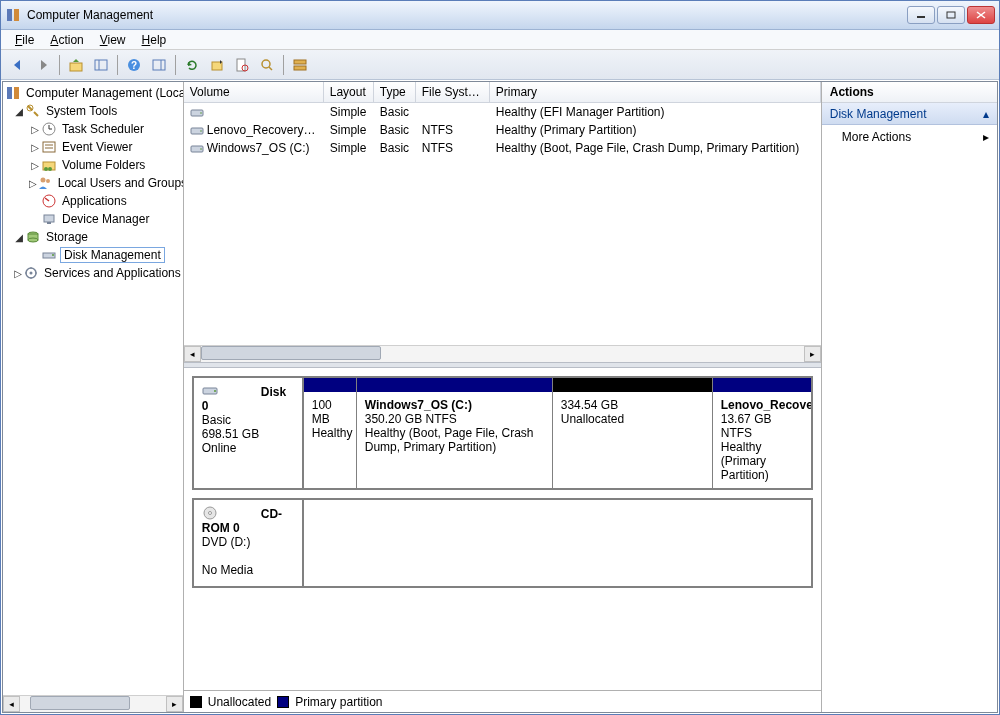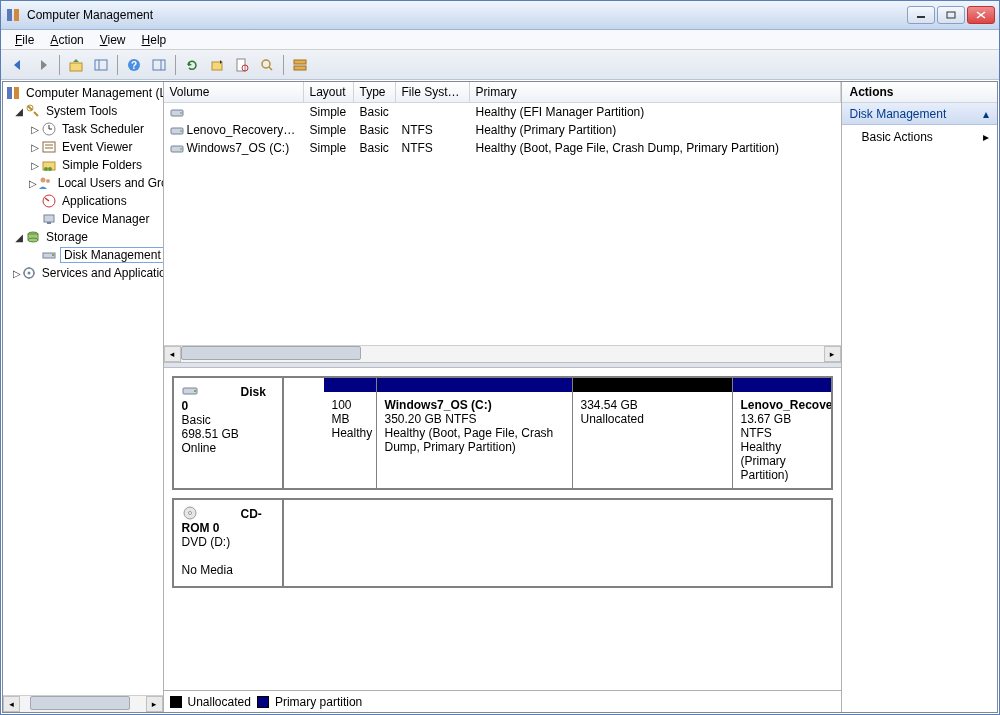--- a/index.html
+++ b/index.html
@@ -39,21 +39,21 @@
 .hscroll-left{width:17px;height:16px;border:1px solid #c0c0c0;background:#eaeaea;display:flex;align-items:center;justify-content:center;font-size:9px;}
 .hscroll-track{flex:1;height:16px;background:#f4f4f4;position:relative;}
 .hscroll-thumb{position:absolute;left:0;top:0;height:14px;width:180px;background:#d0d6df;border:1px solid #a0a8b4;border-radius:2px;}
 .hscroll-right{width:17px;height:16px;border:1px solid #c0c0c0;background:#eaeaea;display:flex;align-items:center;justify-content:center;font-size:9px;}
 .splitter { height:6px; background:#e0e4ea; border-top:1px solid #b8bdc6; border-bottom:1px solid #b8bdc6; cursor:ns-resize;}
 .disks { flex:1; overflow:auto; background:#fff;}
 .diskrow { display:flex; border:2px solid #808080; margin:8px; min-height:90px;}
 .diskhdr { width:110px; padding:6px 8px; border-right:2px solid #808080; background:#fff;}
 .diskhdr b { font-weight:bold;margin-left:41px;}
 .dhicon { width:16px; height:14px; display:inline-block; margin-right:2px; vertical-align:-2px;}
-.parts { flex:1; display:flex;padding-left:40px;}
+.parts { flex:1; display:flex;}
 .part { border-left:1px solid #808080; display:flex; flex-direction:column;}
 .part:first-child { border-left:none;}
 .partbar { height:14px; background:#000080;}
 .partbar.unalloc { background:#000;}
 .partbody { flex:1; padding:6px 8px; font-size:12px; overflow:hidden;}
 .partbody b { font-weight:bold;}
 .legend { height:22px; border-top:1px solid #b0b0b0; display:flex; align-items:center; padding:0 6px; gap:6px; font-size:12px;}
 .lgsw { width:12px; height:12px; display:inline-block; border:1px solid #000;}
 .lgsw.unalloc { background:#000;}
 .lgsw.primary { background:#000080;}
@@ -221,21 +221,21 @@
       </div>
       <div class="treenode" style="padding-left:26px">
         <span class="tw">▷</span>
         <span class="ticon">
               <svg width="16" height="16">
                 <rect x="2" y="5" width="12" height="8" fill="#f5d77a" stroke="#b89030"></rect>
                 <circle cx="5" cy="12" r="2" fill="#5a9a3a"></circle>
                 <circle cx="9" cy="12" r="2" fill="#5a9a3a"></circle>
               </svg>
             </span>
-        <span class="tlabel">Simple Folders</span>
+        <span class="tlabel">Volume Folders</span>
       </div>
       <div class="treenode" style="padding-left:26px">
         <span class="tw">▷</span>
         <span class="ticon">
               <svg width="16" height="16">
                 <circle cx="6" cy="5" r="2.5" fill="#d8a070"></circle>
                 <circle cx="11" cy="6" r="2" fill="#d8a070"></circle>
                 <path d="M2 14 Q6 9 10 14" fill="#4a8fe0"></path>
               </svg>
             </span>
@@ -394,19 +394,19 @@
       </div>
     </div>
 
     <div class="actions">
       <div class="actions-hdr">Actions</div>
       <div class="actions-sec">
         <span>Disk Management</span>
         <span>▴</span>
       </div>
       <div class="actions-item">
-        <span>Basic Actions</span>
+        <span>More Actions</span>
         <span>▸</span>
       </div>
     </div>
 
   </div>
 </div>
 
 </body></html>

